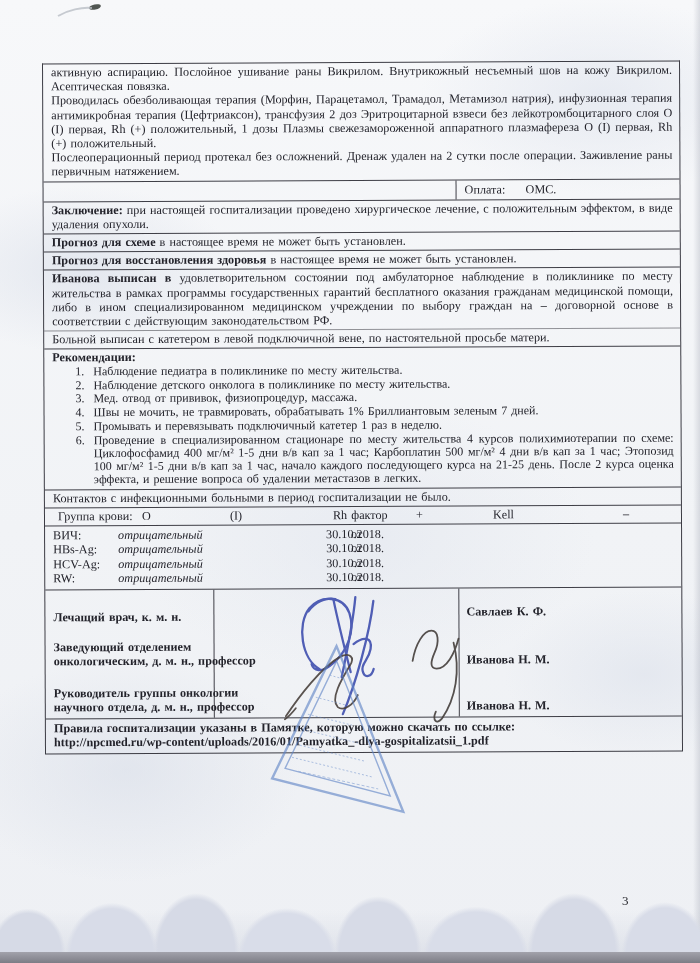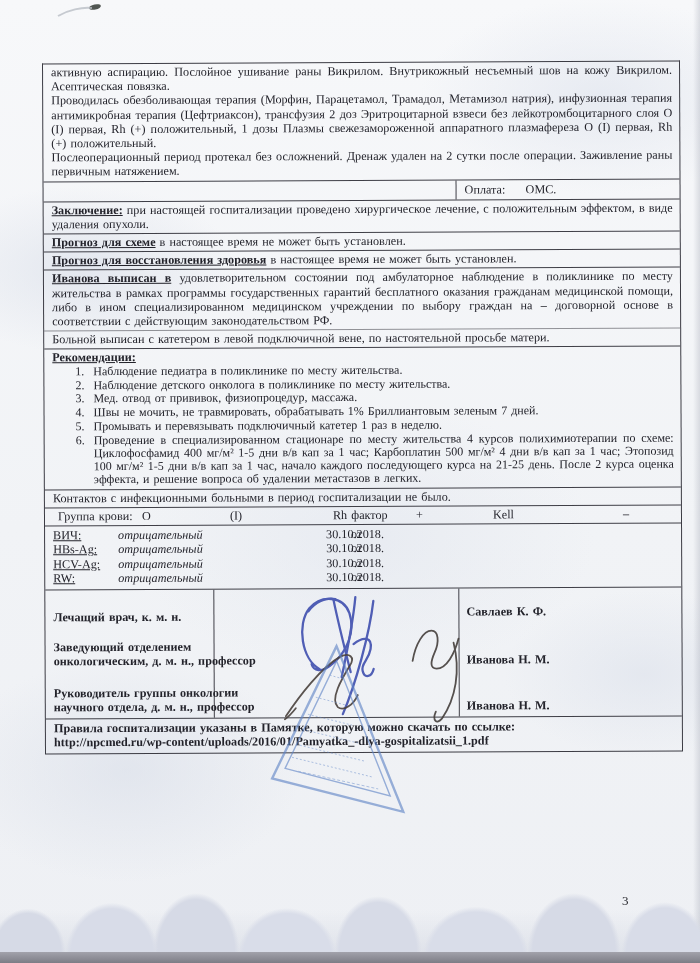--- a/index.html
+++ b/index.html
@@ -38,34 +38,34 @@
   .doc{
     position:absolute;left:42px;top:62px;width:636px;
     color:#23232b;font-size:12.2px;line-height:14.2px;
     border:1.4px solid #3c3c44;border-bottom:none;
     transform:rotate(-0.25deg);transform-origin:50% 0;
     background:transparent;word-spacing:1px;
   }
   .cell{border-bottom:1.3px solid #3f3f47;padding:1px 7px 2px 8px;text-align:justify;}
   .cell p{margin:0;}
   .nb{border-bottom-color:rgba(63,63,71,.55);}
-  b{font-weight:bold;text-decoration:underline;}
+  b{font-weight:bold;}
   .pay-row{position:relative;height:19px;border-bottom:1.3px solid #3f3f47;}
   .pay-div{position:absolute;left:412px;top:0;bottom:0;border-left:1.3px solid #3f3f47;}
   .pay-label{position:absolute;left:421px;top:2px;text-align:center;}
   .pay-value{position:absolute;left:482px;top:2px;}
   .rec ol{margin:0;padding:0 0 0 36px;}
   .rec li{padding-left:5px;text-align:justify;font-size:12px;line-height:12.9px;margin:0 0 1px 0;}
   .one-line{white-space:nowrap;overflow:hidden;text-align:left;}
   .blood-row{position:relative;height:17px;border-bottom:1.3px solid #3f3f47;font-size:12.2px;}
   .blood-row span{position:absolute;top:1px;}
   .sero{padding:2px 0 3px 0;border-bottom:1.3px solid #3f3f47;}
   .sero-row{position:relative;height:14.4px;}
   .sero-row span{position:absolute;top:0;}
-  .s-label{left:8px;text-decoration:underline;}
+  .s-label{left:8px;}
   .s-value{left:73px;font-style:italic;}
   .s-prep{left:258px;margin-left:48px;}
   .s-date{left:281px;}
   .sig-block{position:relative;height:128px;border-bottom:1.3px solid #3f3f47;overflow:visible;}
   .sig-div1{position:absolute;left:168px;top:0;bottom:0;border-left:1.3px solid #3f3f47;}
   .sig-div2{position:absolute;left:413px;top:0;bottom:0;border-left:1.3px solid #3f3f47;}
   .sig-block .t{position:absolute;left:8px;font-weight:bold;white-space:nowrap;}
   .sig-block .n{position:absolute;left:421px;font-weight:bold;white-space:nowrap;}
   .sig-svg{position:absolute;left:0;top:0;width:640px;height:260px;overflow:visible;pointer-events:none;}
   .footer-cell{border-bottom:1.4px solid #3c3c44;padding:2px 7px 3px 8px;font-weight:bold;line-height:14.6px;text-align:left;}

